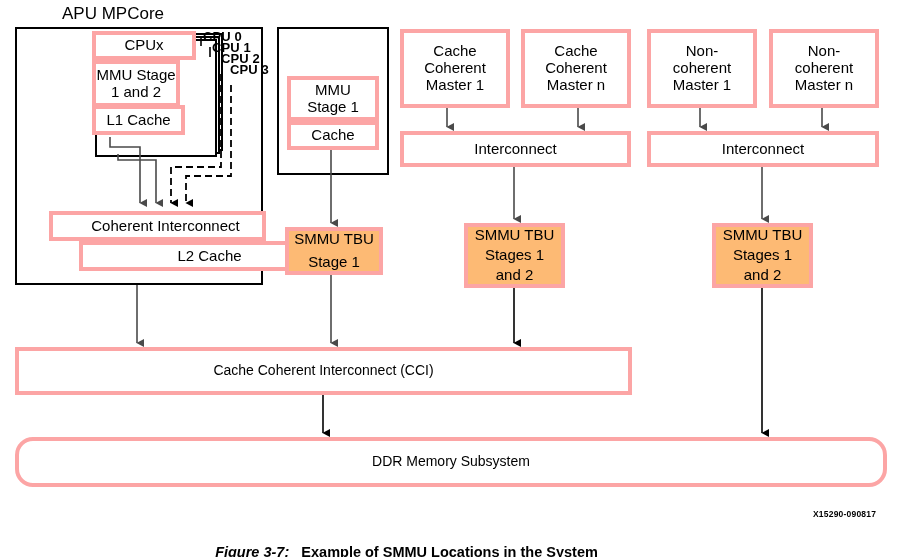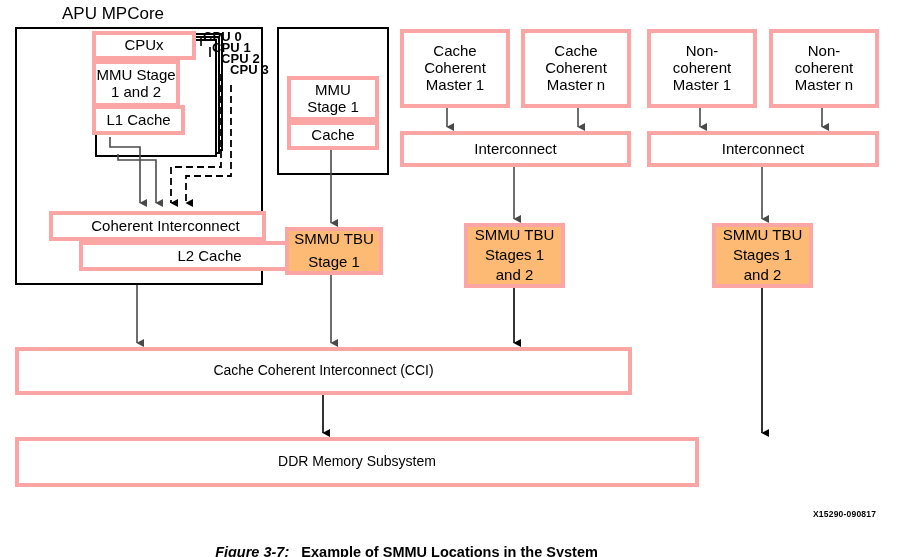--- a/index.html
+++ b/index.html
@@ -160,21 +160,21 @@
   </div>
 
   <div class="box shaded" style="left:712px; top:223px; width:101px; height:65px; flex-direction:column;">
     <span>SMMU TBU</span>
     <span>Stages 1</span>
     <span>and 2</span>
   </div>
 
   <div class="box" style="left:15px; top:347px; width:617px; height:48px; font-size:14px;">Cache Coherent Interconnect (CCI)</div>
 
-  <div class="box" style="left:15px; top:437px; width:684px; height:50px; font-size:14px;">DDR Memory Subsystem</div>
+  <div class="box" style="left:15px; top:437px; width:872px; height:50px; font-size:14px;border-radius:18px;">DDR Memory Subsystem</div>
 
   <svg class="wires" viewBox="0 0 916 557">
     <defs>
       <marker id="ahB" markerWidth="9" markerHeight="9" refX="4.5" refY="7.6" orient="auto" markerUnits="userSpaceOnUse">
         <path d="M0.6,0.6 L8.4,0.6 L4.5,8.2 Z" fill="#000000"></path>
       </marker>
       <marker id="ahG" markerWidth="9" markerHeight="9" refX="4.5" refY="7.6" orient="auto" markerUnits="userSpaceOnUse">
         <path d="M0.6,0.6 L8.4,0.6 L4.5,8.2 Z" fill="#4a4a4a"></path>
       </marker>
     </defs>

